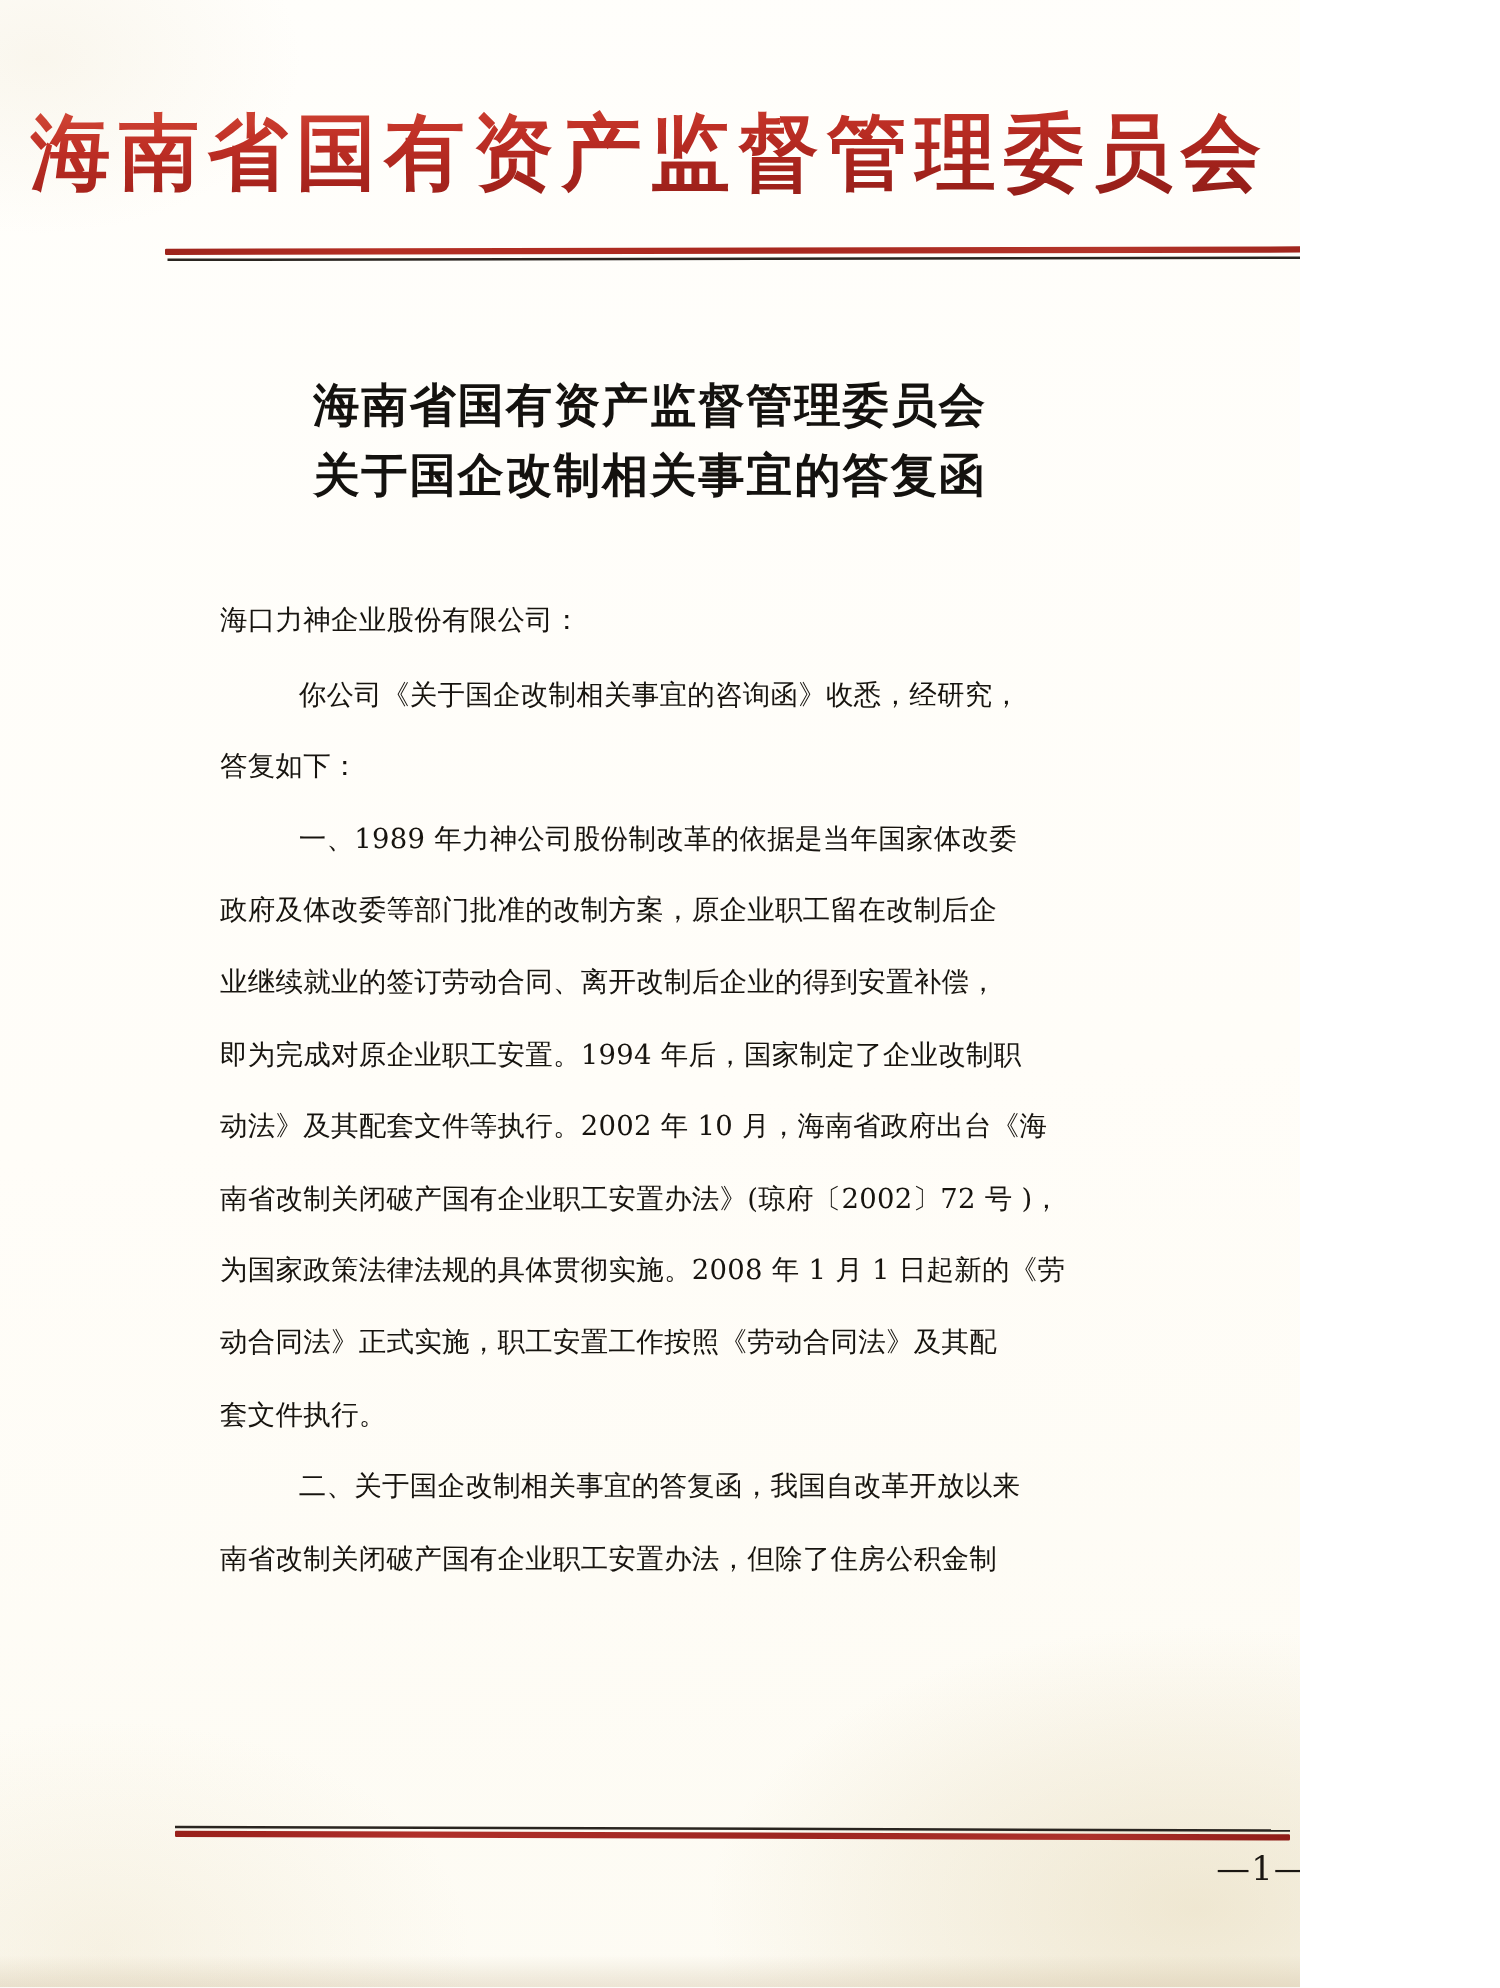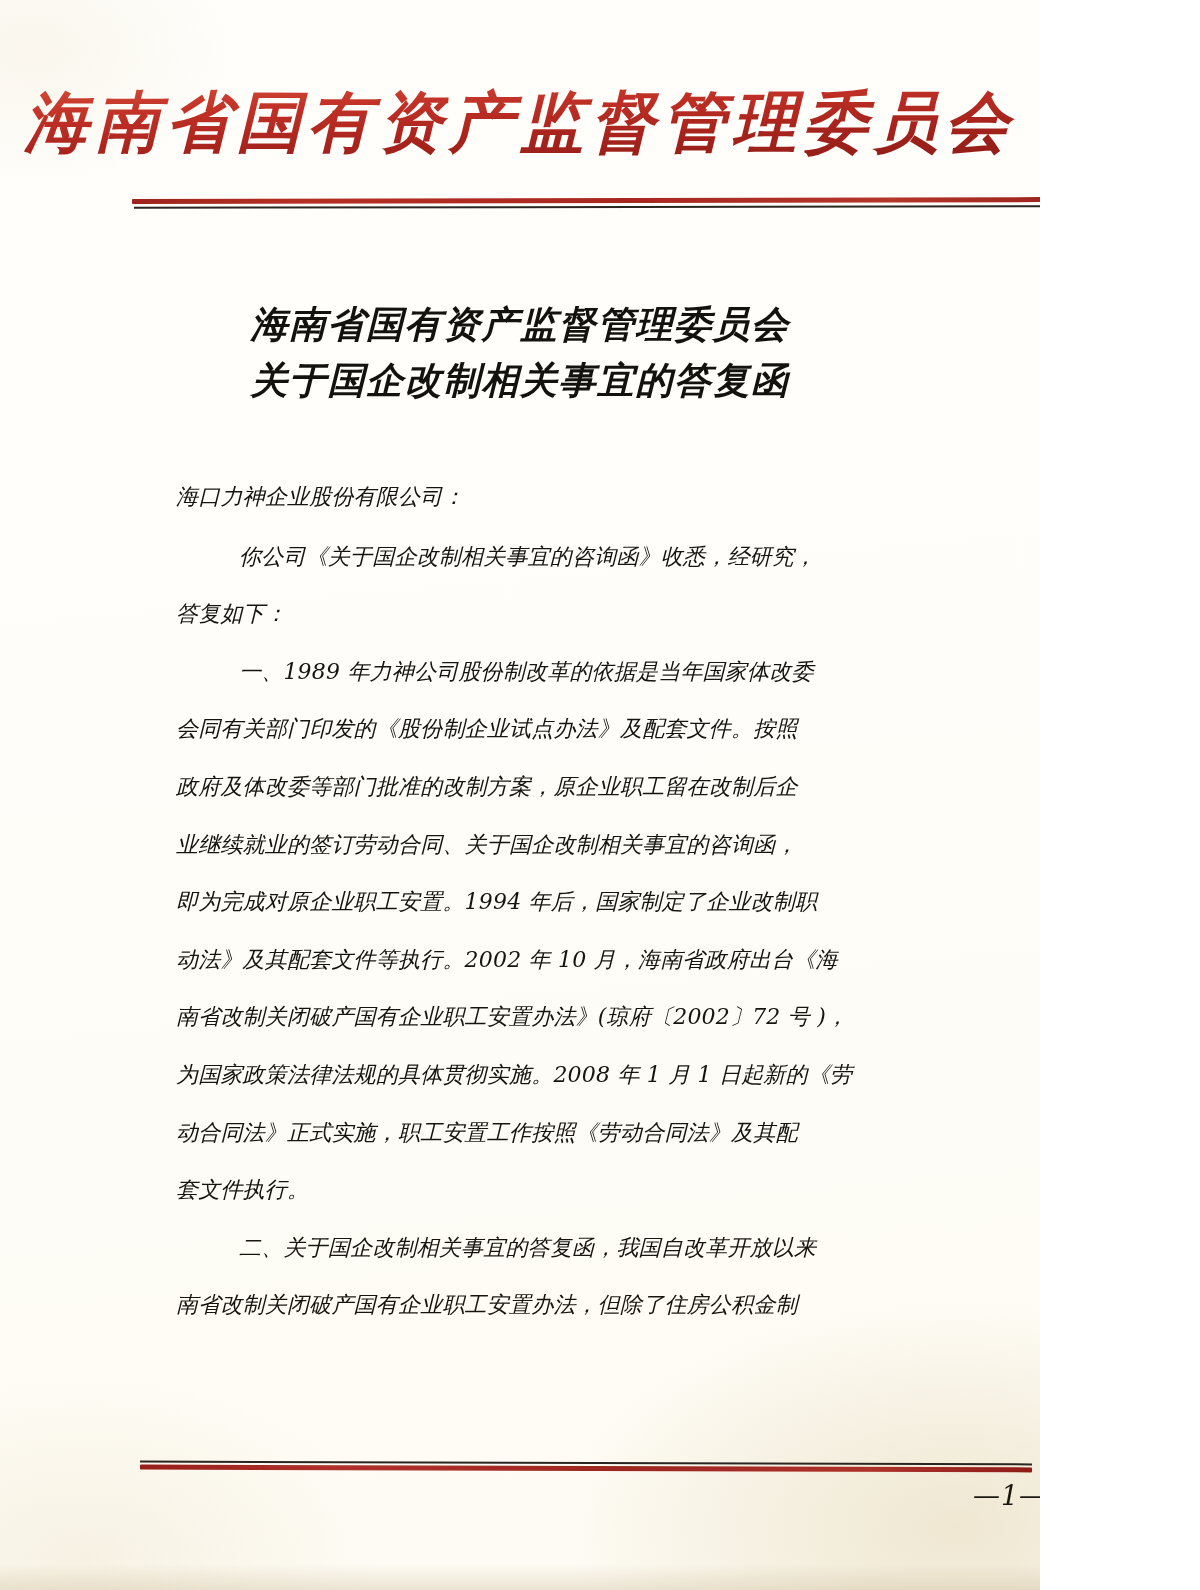--- a/index.html
+++ b/index.html
@@ -18,21 +18,20 @@
   .page {
     position: relative;
     width: 1040px;
     height: 1590px;
     background:
       radial-gradient(ellipse 520px 300px at 92% 96%, rgba(214,196,150,0.36) 0%, rgba(214,196,150,0.16) 45%, rgba(255,255,255,0) 75%),
       radial-gradient(ellipse 420px 260px at 8% 98%, rgba(222,206,166,0.22) 0%, rgba(255,255,255,0) 70%),
       radial-gradient(ellipse 300px 200px at 3% 3%, rgba(226,212,176,0.18) 0%, rgba(255,255,255,0) 70%),
       linear-gradient(175deg, #fffefb 0%, #fffdf8 55%, #fdfbf3 100%);
     overflow: hidden;
-    font-style: italic;
   }
   .page::after {
     
     content: "";
     position: absolute;
     left: 0; right: 0; bottom: 0;
     height: 26px;
     background: linear-gradient(to bottom, rgba(255,255,255,0) 0%, rgba(196,176,140,0.30) 100%);
     pointer-events: none;
   }
@@ -175,23 +174,22 @@
   <div class="doc-title">
     <span class="tline">海南省国有资产监督管理委员会</span>
     <span class="tline">关于国企改制相关事宜的答复函</span>
   </div>
 
   <div class="body-block">
     <div class="body-line">海口力神企业股份有限公司：</div>
     <div class="body-line indent gap-top">你公司《关于国企改制相关事宜的咨询函》收悉，经研究，</div>
     <div class="body-line">答复如下：</div>
     <div class="body-line indent">一、1989 年力神公司股份制改革的依据是当年国家体改委</div>
-    <div class="body-line">会同有关部门印发的《股份制企业试点办法》及配套文件。按照</div>
     <div class="body-line">政府及体改委等部门批准的改制方案，原企业职工留在改制后企</div>
-    <div class="body-line">业继续就业的签订劳动合同、关于国企改制相关事宜的咨询函，</div>
+    <div class="body-line">业继续就业的签订劳动合同、离开改制后企业的得到安置补偿，</div>
     <div class="body-line">即为完成对原企业职工安置。1994 年后，国家制定了企业改制职</div>
     <div class="body-line">动法》及其配套文件等执行。2002 年 10 月，海南省政府出台《海</div>
     <div class="body-line">南省改制关闭破产国有企业职工安置办法》(琼府〔2002〕72 号 )，</div>
     <div class="body-line">为国家政策法律法规的具体贯彻实施。2008 年 1 月 1 日起新的《劳</div>
     <div class="body-line">动合同法》正式实施，职工安置工作按照《劳动合同法》及其配</div>
     <div class="body-line">套文件执行。</div>
     <div class="body-line indent">二、关于国企改制相关事宜的答复函，我国自改革开放以来</div>
     <div class="body-line">南省改制关闭破产国有企业职工安置办法，但除了住房公积金制</div>
   </div>
 

